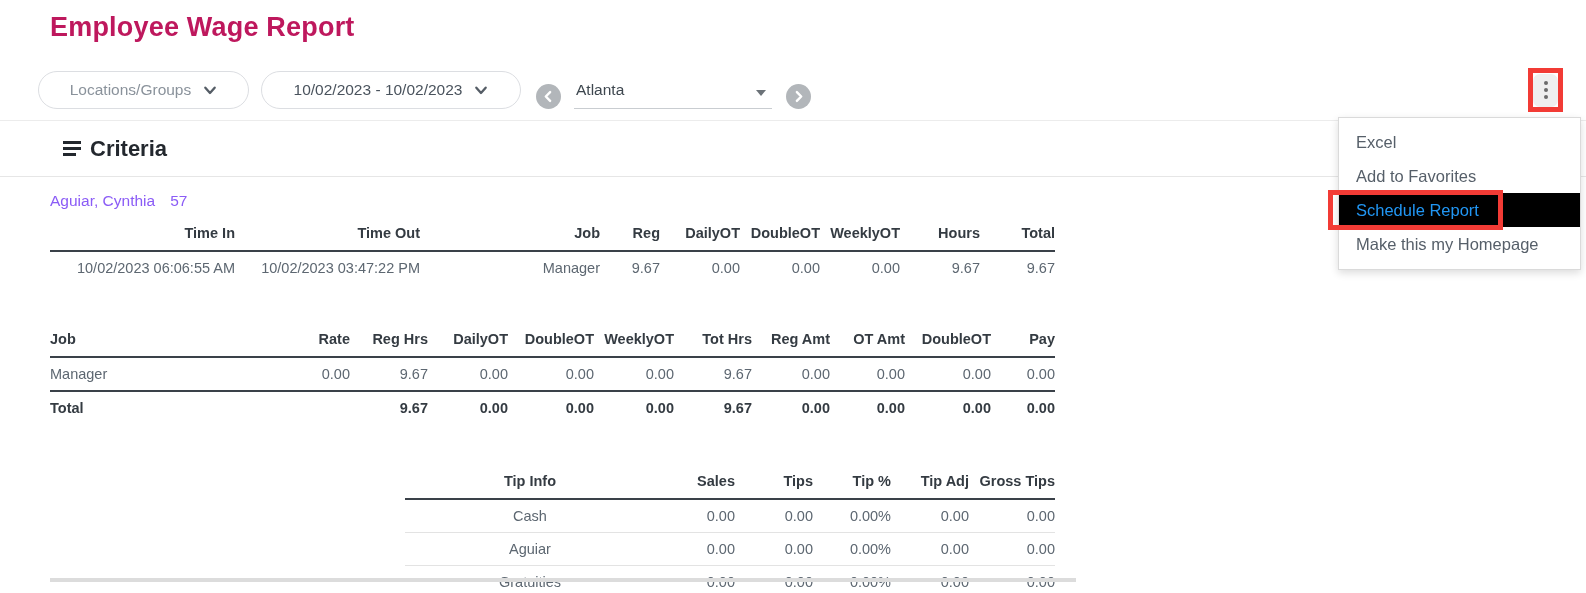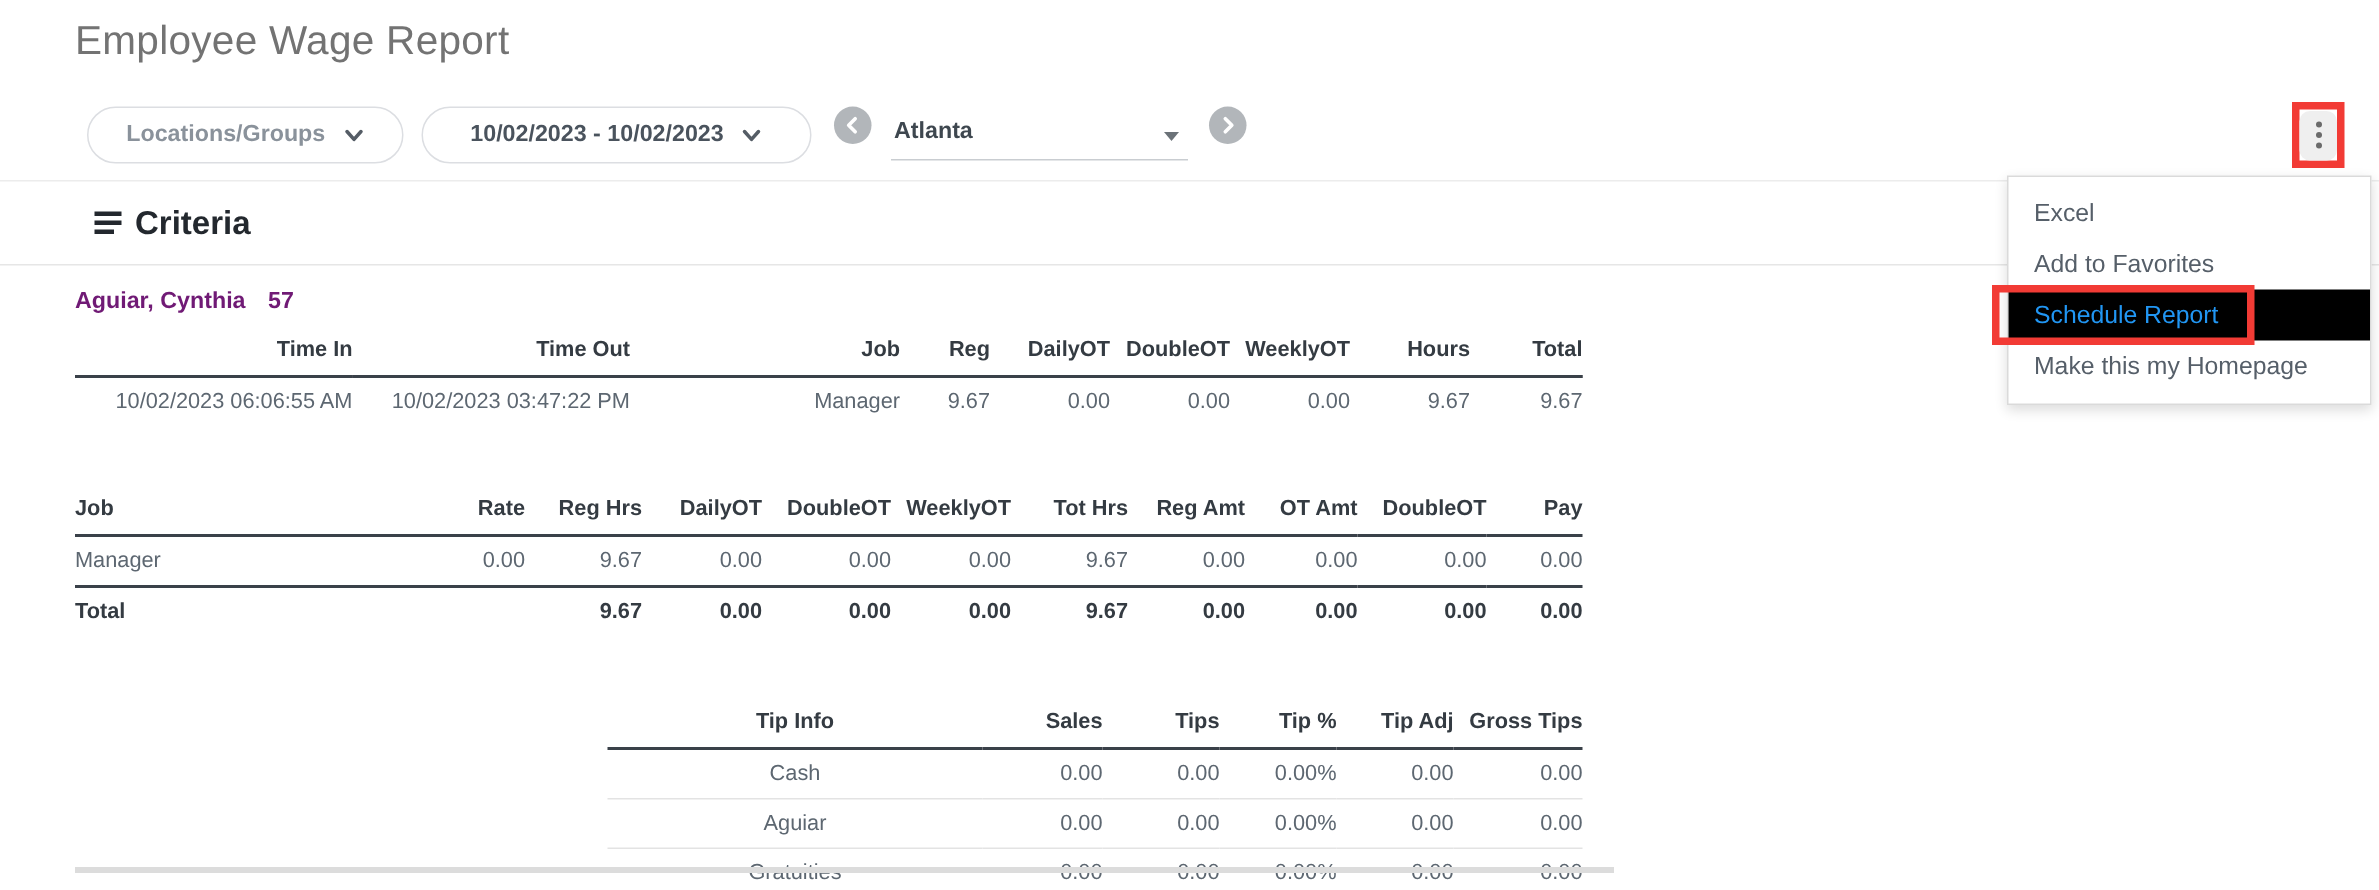--- a/index.html
+++ b/index.html
@@ -3,23 +3,23 @@
 <meta charset="utf-8">
 <style>
   * { box-sizing: border-box; }
   html,body { margin:0; padding:0; }
   body {
     width:1586px; height:593px; position:relative; overflow:hidden;
     background:#ffffff; font-family:"Liberation Sans", sans-serif; color:#333b44;
   }
 
   
-  .page-title { margin:12px 0 16px 50px; font-size:27px; font-weight:400; color:#737373; letter-spacing:.2px; }
-
-  .filter-row { position:absolute; left:58px; top:71px; display:flex; align-items:flex-start;font-weight:bold; }
+  .page-title { margin:12px 0 16px 50px; font-size:27px; font-weight:700; color:#be185d; letter-spacing:.2px; }
+
+  .filter-row { position:absolute; left:38px; top:71px; display:flex; align-items:flex-end; }
   .pill {
     display:flex; align-items:center; justify-content:center; gap:12px;
     height:38px; border:1px solid #dcdee2; border-radius:20px; background:#fff;
     font-size:15.5px; padding:0 18px; cursor:pointer;
   }
   .pill-locations { width:211px; color:#8a929b; margin-right:12px; }
   .pill-daterange { width:260px; color:#4a535d; }
   .chev-svg { width:14px; height:14px; display:block; }
 
   .nav-circle {
@@ -75,21 +75,21 @@
     cursor:pointer; position:relative; white-space:nowrap;
   }
   .menu-item.active { background:#000000; color:var(--blue); }
   .menu-red-box {
     position:absolute; left:-11px; top:-3px; width:175px; height:40px;
     border:5px solid var(--red); pointer-events:none;
   }
 
   
   .report { position:absolute; left:50px; top:192px; width:1005px; }
-  .emp-line { font-weight:bold; font-size:15.5px; color:#701a75; }
+  .emp-line { font-weight:normal; font-size:15.5px; color:#8b5cf6; }
   .emp-line .emp-num { margin-left:15px; }
 
   table { border-collapse:collapse; width:100%; font-size:14.5px; table-layout:fixed; }
   th { font-weight:bold; color:#343b42; padding:7px 0 9px; border-bottom:2px solid #3a4149; text-align:right; }
   td { color:#5d6771; padding:8px 0; text-align:right; }
   tfoot td { font-weight:bold; color:#343b42; border-top:2px solid #3a4149; }
 
   .t1 { margin-top:8px; }
   .t1 th:nth-child(-n+3), .t1 td:nth-child(-n+3) { text-align:right; }
   .t1 th:nth-child(1){width:185px} .t1 th:nth-child(2){width:185px} .t1 th:nth-child(3){width:180px}

